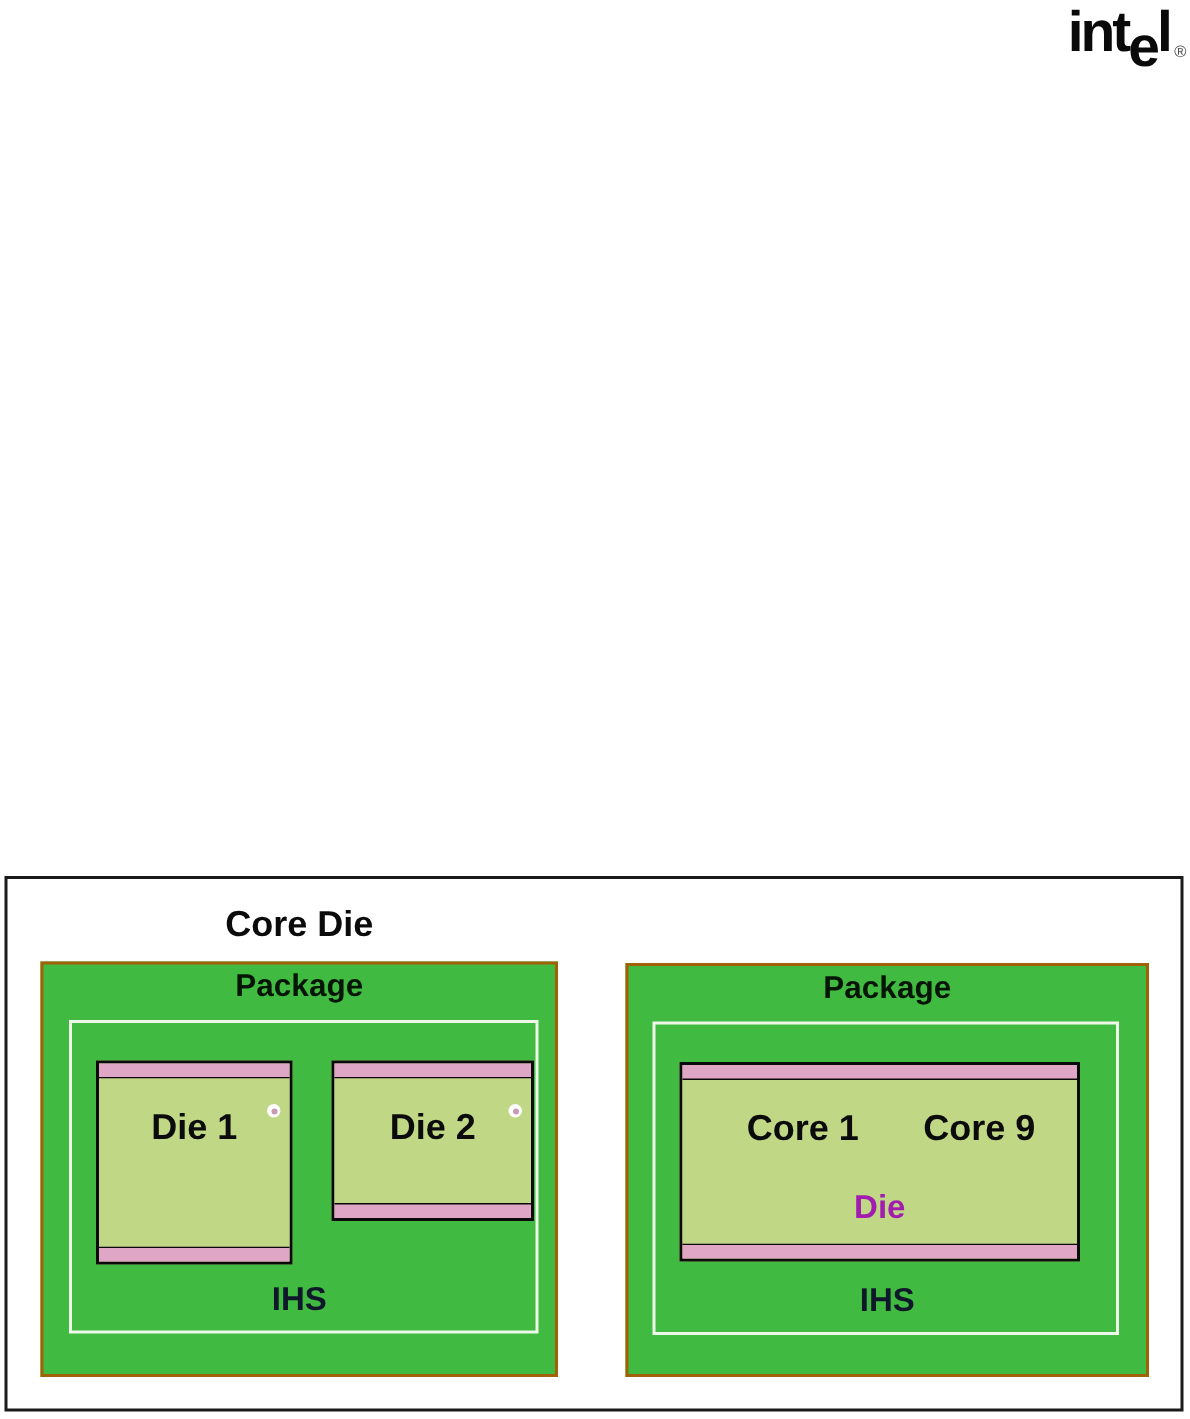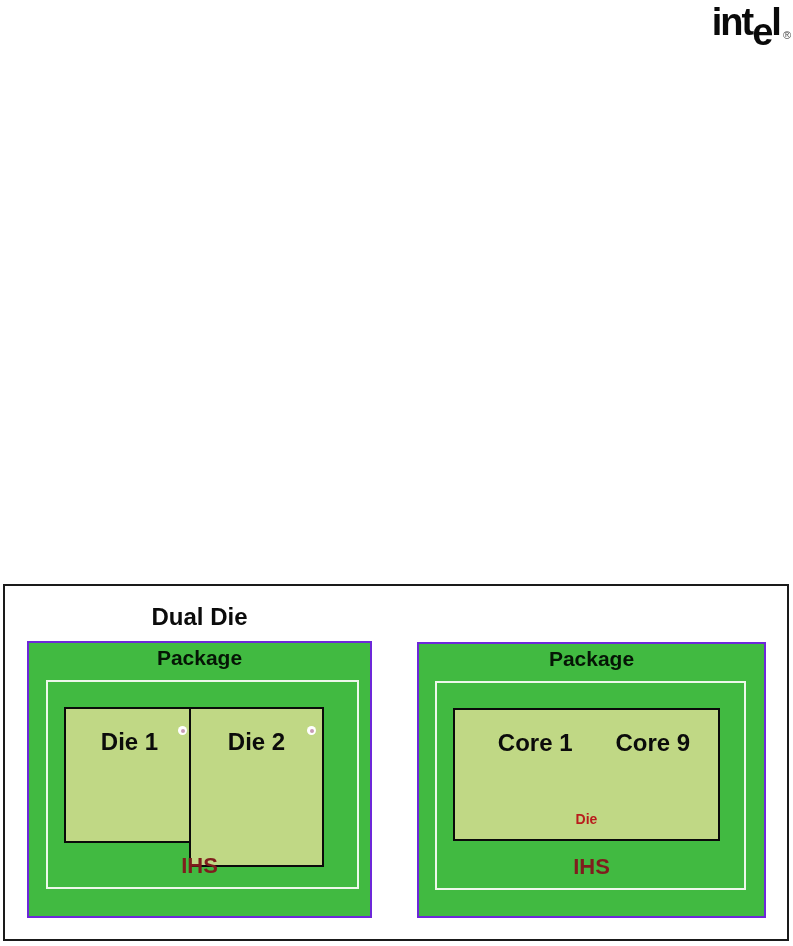--- a/index.html
+++ b/index.html
@@ -58,21 +58,21 @@
     font-size: 24px;
     color: #0b0b0b;
     line-height: 1;
   }
   .title-left  { left: 27px;  top: 605px; width: 345px; }
   .title-right { left: 417px; top: 605px; width: 349px; }
 
   .package {
     position: absolute;
     background: #41ba41;
-    border: 2px solid #6d28d9;
+    border: 2px solid #a16207;
   }
   .pkg-left  { left: 27px;  top: 641px; width: 345px; height: 277px; }
   .pkg-right { left: 417px; top: 642px; width: 349px; height: 276px; }
 
   .pkg-label {
     position: absolute;
     top: 4px; left: 0;
     width: 100%;
     text-align: center;
     font-weight: bold;
@@ -88,33 +88,33 @@
   .pkg-left  .ihs-outline { left: 17px; top: 37px; width: 313px; height: 209px; }
   .pkg-right .ihs-outline { left: 16px; top: 37px; width: 311px; height: 209px; }
 
   .ihs-label {
     position: absolute;
     top: 212px; left: 0;
     width: 100%;
     text-align: center;
     font-weight: bold;
     font-size: 22px;
-    color: #7f1d1d;
+    color: #0f172a;
     line-height: 1;
   }
 
   .die-box {
     position: absolute;
     border: 2px solid #0a0a0a;
     display: flex;
-    flex-direction: row;
+    flex-direction: column;
     background: #c0d885;
   }
   .die-1 { left: 35px;  top: 64px; width: 131px; height: 136px; }
-  .die-2 { left: 160px; top: 64px; width: 135px; height: 160px; }
+  .die-2 { left: 192px; top: 64px; width: 135px; height: 107px; }
   .die-wide { left: 34px; top: 64px; width: 267px; height: 133px; }
 
   .strip {
     height: 10px;
     background: #e0a6c6;
     flex: 0 0 auto;
   }
   .strip.top    { border-bottom: 1px solid #0a0a0a; }
   .strip.bottom { border-top: 1px solid #0a0a0a; }
 
@@ -136,22 +136,22 @@
     gap: 43px;
     margin-left: 15px;
   }
 
   .die-wide-label {
     position: absolute;
     bottom: 13px; left: 0;
     width: 100%;
     text-align: center;
     font-weight: bold;
-    font-size: 14px;
-    color: #b91c1c;
+    font-size: 22px;
+    color: #a21caf;
     line-height: 1;
   }
 
   .marker {
     position: absolute;
     top: 17px; right: 6px;
     width: 9px; height: 9px;
     background: #ffffff;
     border-radius: 50%;
   }
@@ -168,21 +168,21 @@
 <body>
 
 <div class="page">
 
   <div class="logo">
     <span class="lg-pre">int</span><span class="lg-e">e</span><span class="lg-post">l</span><span class="lg-r">®</span>
   </div>
 
   <div class="frame"></div>
 
-  <div class="panel-title title-left">Dual Die</div>
+  <div class="panel-title title-left">Core Die</div>
 
   <div class="package pkg-left">
     <div class="pkg-label">Package</div>
     <div class="ihs-outline"></div>
 
     <div class="die-box die-1">
       <div class="strip top"></div>
       <div class="die-mid">
         <span>Die 1</span>
         <span class="marker">

